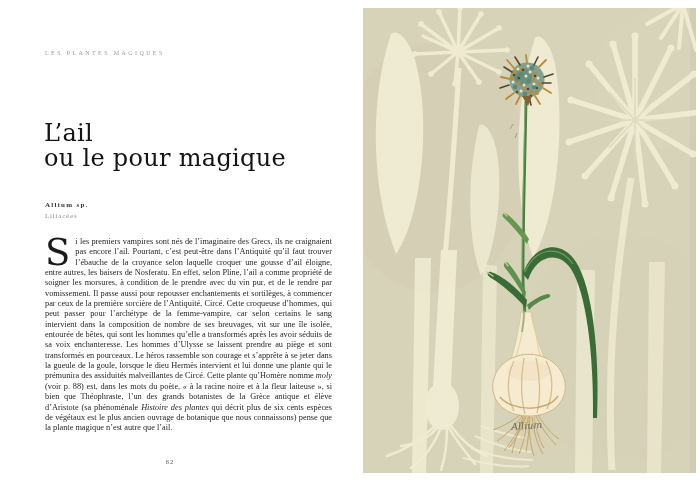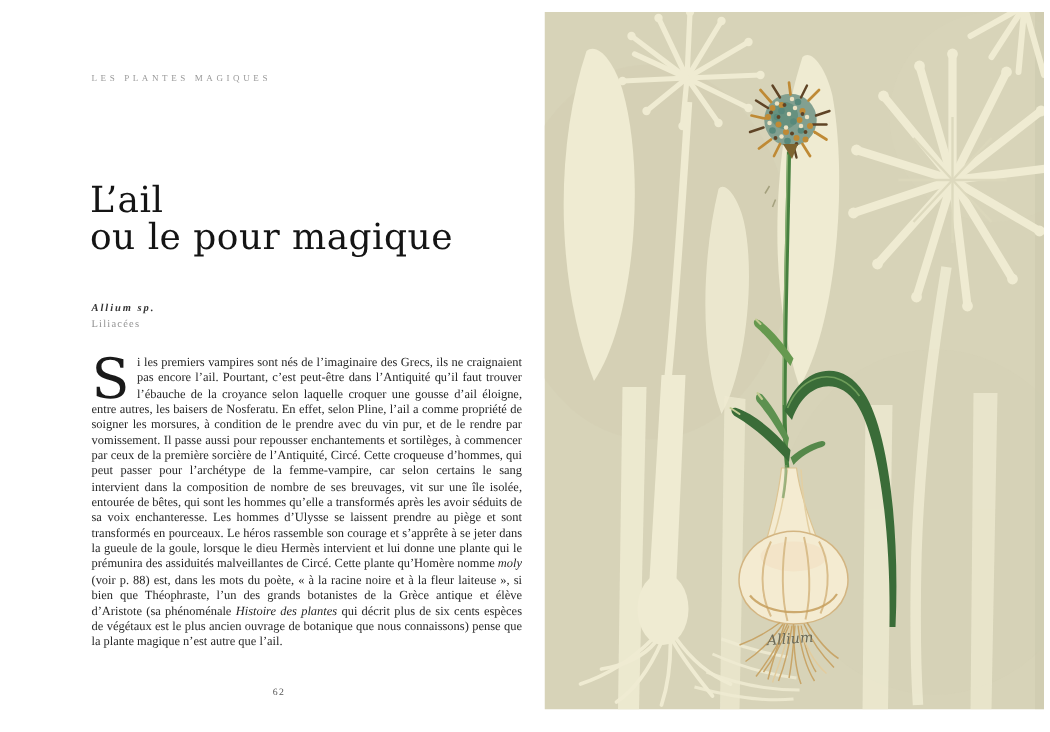--- a/index.html
+++ b/index.html
@@ -1,27 +1,27 @@
 <!DOCTYPE html>
 <html lang="fr"><head>
 <meta charset="utf-8">
 <style>
   html,body{margin:0;padding:0}
   body{width:700px;height:488px;background:#ffffff;position:relative;overflow:hidden;
        font-family:"Liberation Serif",serif;}
   .spread{position:absolute;inset:0;background:#ffffff}
 
   
-  .left-page{position:absolute;left:16px;top:0;width:303px;height:488px;background:#ffffff}
+  .left-page{position:absolute;left:0;top:0;width:303px;height:488px;background:#ffffff}
   .running-head{position:absolute;left:45px;top:50px;font-size:6px;letter-spacing:2.4px;
                 color:#9b9b9b;white-space:nowrap}
   .title{position:absolute;left:44px;top:121px;margin:0;font-weight:500;font-size:24px;
          line-height:25px;color:#141414;letter-spacing:.3px;font-family:"DejaVu Serif",serif}
   .title span{display:block}
-  .species{position:absolute;left:45px;top:201px;font-style:italic;font-weight:bold;
+  .species{position:absolute;left:45px;top:201px;font-weight:bold;
            font-size:7px;letter-spacing:1.3px;color:#333}
   .family{position:absolute;left:45px;top:212px;font-size:7px;
           letter-spacing:.8px;color:#8f8f8f}
   .body-text{position:absolute;left:45px;top:237px;width:287px;margin:0;font-size:8.3px;
              line-height:10.35px;text-align:justify;color:#262626}
   .body-text i{}
   .dropcap{float:left;font-size:37px;line-height:30px;padding:1px 5px 0 0;color:#1a1a1a;
            font-family:"DejaVu Serif",serif}
   .page-number{position:absolute;left:158px;top:458px;width:24px;text-align:center;
                font-size:6.5px;letter-spacing:1px;color:#5a5a5a}

